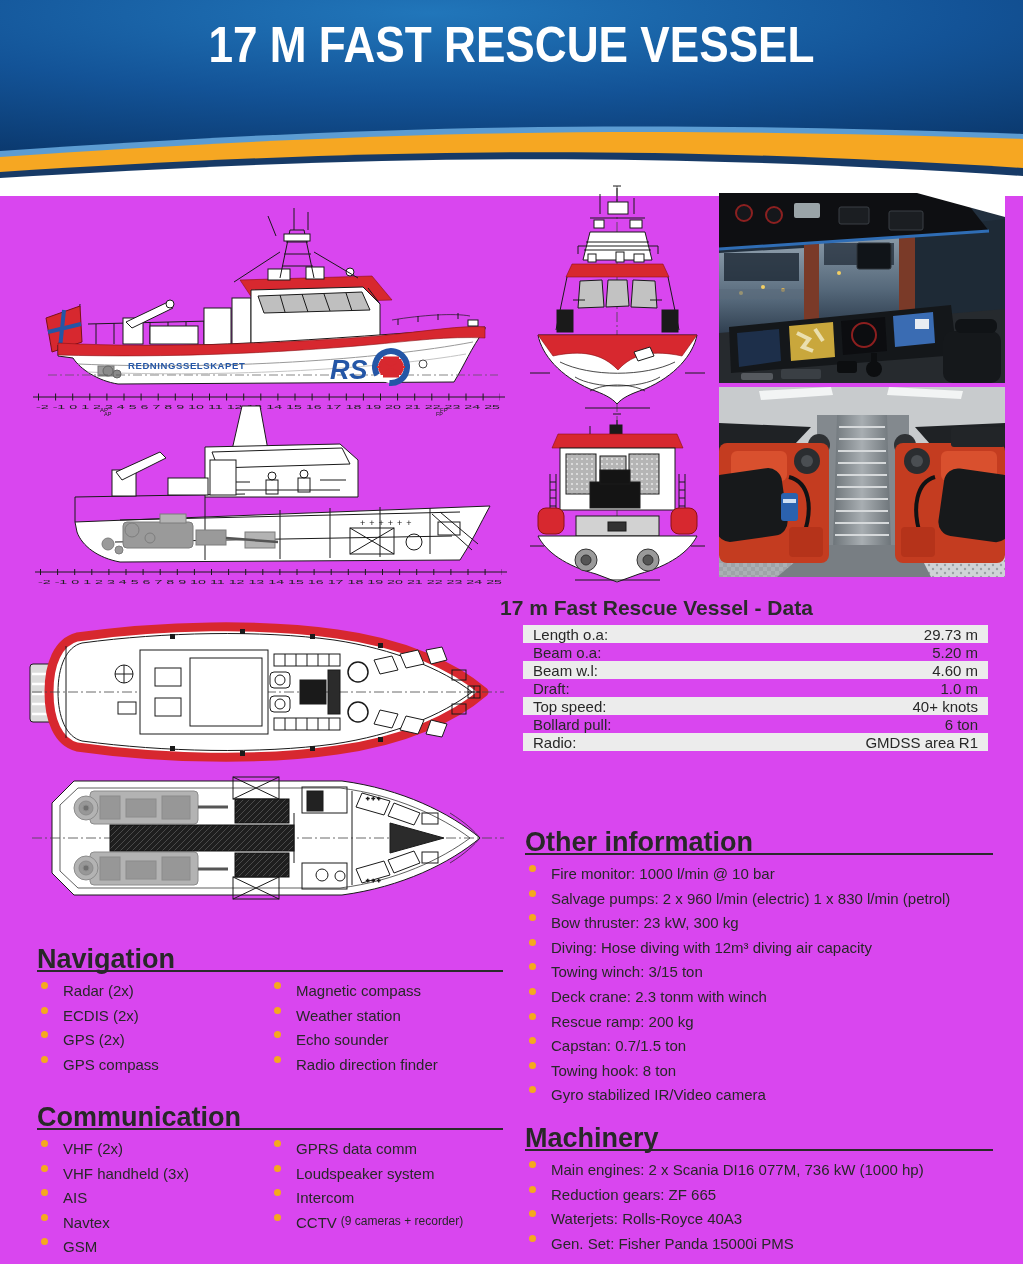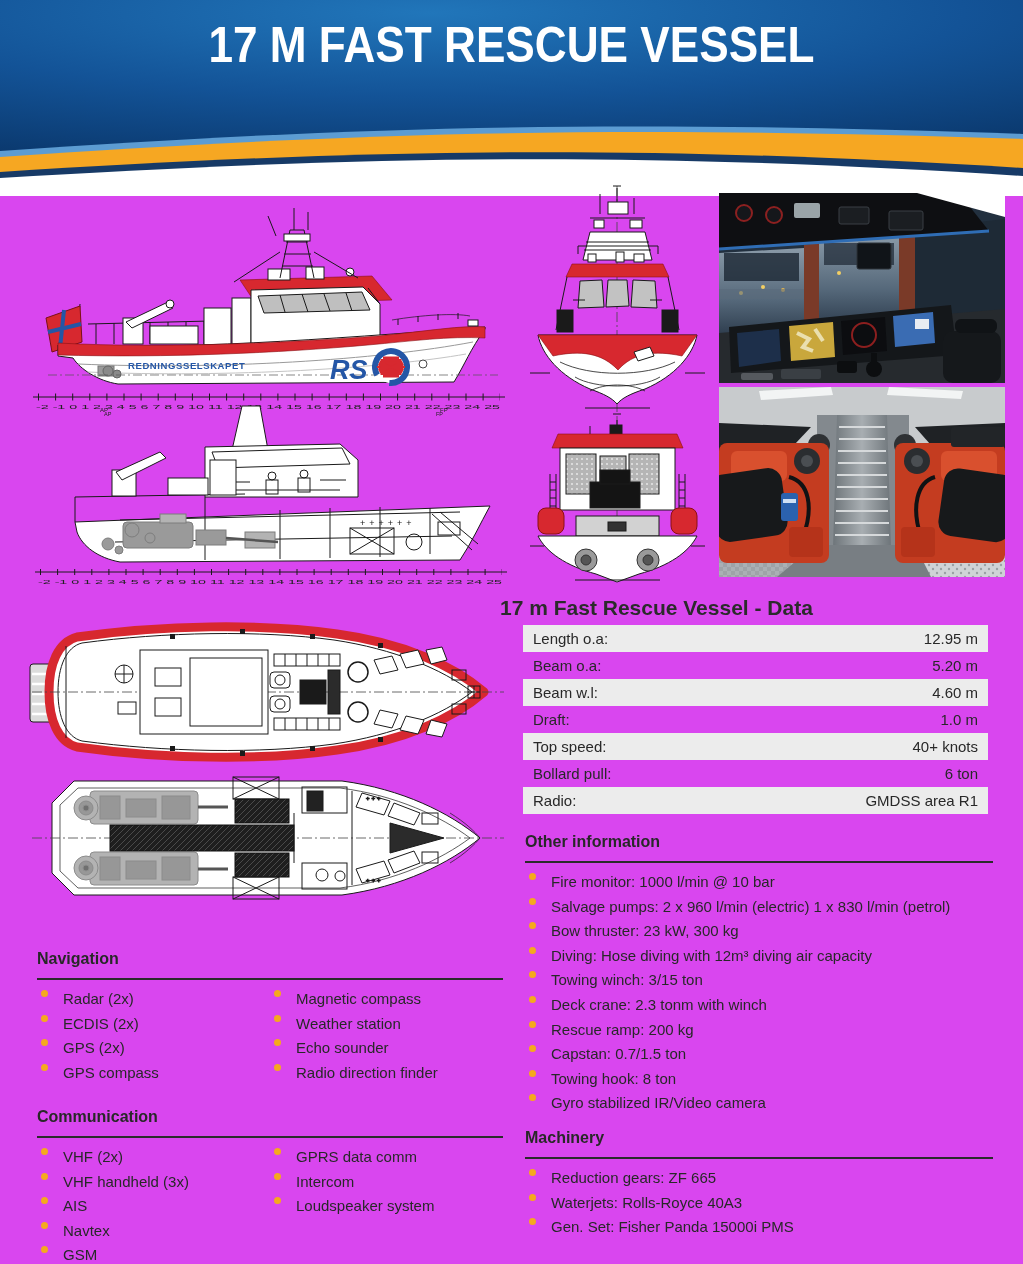--- a/index.html
+++ b/index.html
@@ -4,34 +4,34 @@
 <style>
   html,body{margin:0;padding:0;background:#fff;}
   .page{position:relative;width:1023px;height:1264px;background:#d946ef;overflow:hidden;
         font-family:"Liberation Sans",sans-serif;color:#282828;}
   .abs{position:absolute;}
   
   .hdr-title{position:absolute;left:0;top:16px;width:1023px;text-align:center;
              font-size:46px;font-weight:bold;color:#fff;letter-spacing:0px;
              transform:scale(.96,1.08);transform-origin:center top;}
   
-  .sec-h{margin:0;font-size:16px;font-weight:bold;color:#282828;line-height:22px;
-         padding-bottom:8px;border-bottom:2px solid #2b2b2b;}
+  .sec-h{margin:0;font-size:27px;font-weight:bold;color:#282828;line-height:22px;
+         padding-bottom:0;border-bottom:2px solid #2b2b2b;}
   
   ul.blist{list-style:none;margin:10px 0 0 0;padding:0;}
   ul.blist li{display:flex;align-items:flex-start;height:24.6px;font-size:15px;color:#282828;}
   .bullet{flex:none;width:7px;height:7px;border-radius:50%;background:#F5A91E;
           margin:0 15px 0 4px;}
   .cols{display:flex;}
   .cols ul{width:50%;}
   .note{font-size:12px;margin-left:4px;}
   
   .dtitle{margin:0;font-size:21px;font-weight:bold;color:#2b2b2b;}
   .dtable{width:465px;}
-  .trow{display:flex;justify-content:space-between;align-items:center;height:27px;
+  .trow{display:flex;justify-content:space-between;align-items:center;height:18px;
         padding:0 10px;font-size:15px;box-sizing:border-box;}
   .trow.odd{background:#ECECEC;}
   svg{display:block;}
   svg text{font-family:"Liberation Sans",sans-serif;}
 </style>
 </head>
 <body>
 
 <div class="page">
 
@@ -458,21 +458,21 @@
       <rect x="182" y="140" width="34" height="30" rx="4" fill="#B5331A"></rect>
     </g>
   </svg>
 
   <div class="abs" style="left:500px;top:596px;width:465px">
     <h2 class="dtitle">17 m Fast Rescue Vessel - Data</h2>
   </div>
   <div class="abs dtable" style="left:523px;top:625px">
     <div class="trow odd">
         <span>Length o.a:</span>
-        <span>12.95 m</span>
+        <span>29.73 m</span>
       </div>
     <div class="trow">
         <span>Beam o.a:</span>
         <span>5.20 m</span>
       </div>
     <div class="trow odd">
         <span>Beam w.l:</span>
         <span>4.60 m</span>
       </div>
     <div class="trow">
@@ -606,35 +606,44 @@
             <span>GSM</span>
           </li>
       </ul>
       <ul class="blist">
         <li>
             <span class="bullet"></span>
             <span>GPRS data comm</span>
           </li>
         <li>
             <span class="bullet"></span>
+            <span>Loudspeaker system</span>
+          </li>
+        <li>
+            <span class="bullet"></span>
             <span>Intercom</span>
           </li>
         <li>
             <span class="bullet"></span>
-            <span>Loudspeaker system</span>
+            <span>CCTV</span>
+            <span class="note">(9 cameras + recorder)</span>
           </li>
       </ul>
     </div>
   </div>
 
   <div class="abs" style="left:525px;top:1127px;width:468px">
     <h2 class="sec-h">Machinery</h2>
     <ul class="blist">
       <li>
           <span class="bullet"></span>
+          <span>Main engines: 2 x Scania DI16 077M, 736 kW (1000 hp)</span>
+        </li>
+      <li>
+          <span class="bullet"></span>
           <span>Reduction gears: ZF 665</span>
         </li>
       <li>
           <span class="bullet"></span>
           <span>Waterjets: Rolls-Royce 40A3</span>
         </li>
       <li>
           <span class="bullet"></span>
           <span>Gen. Set: Fisher Panda 15000i PMS</span>
         </li>

